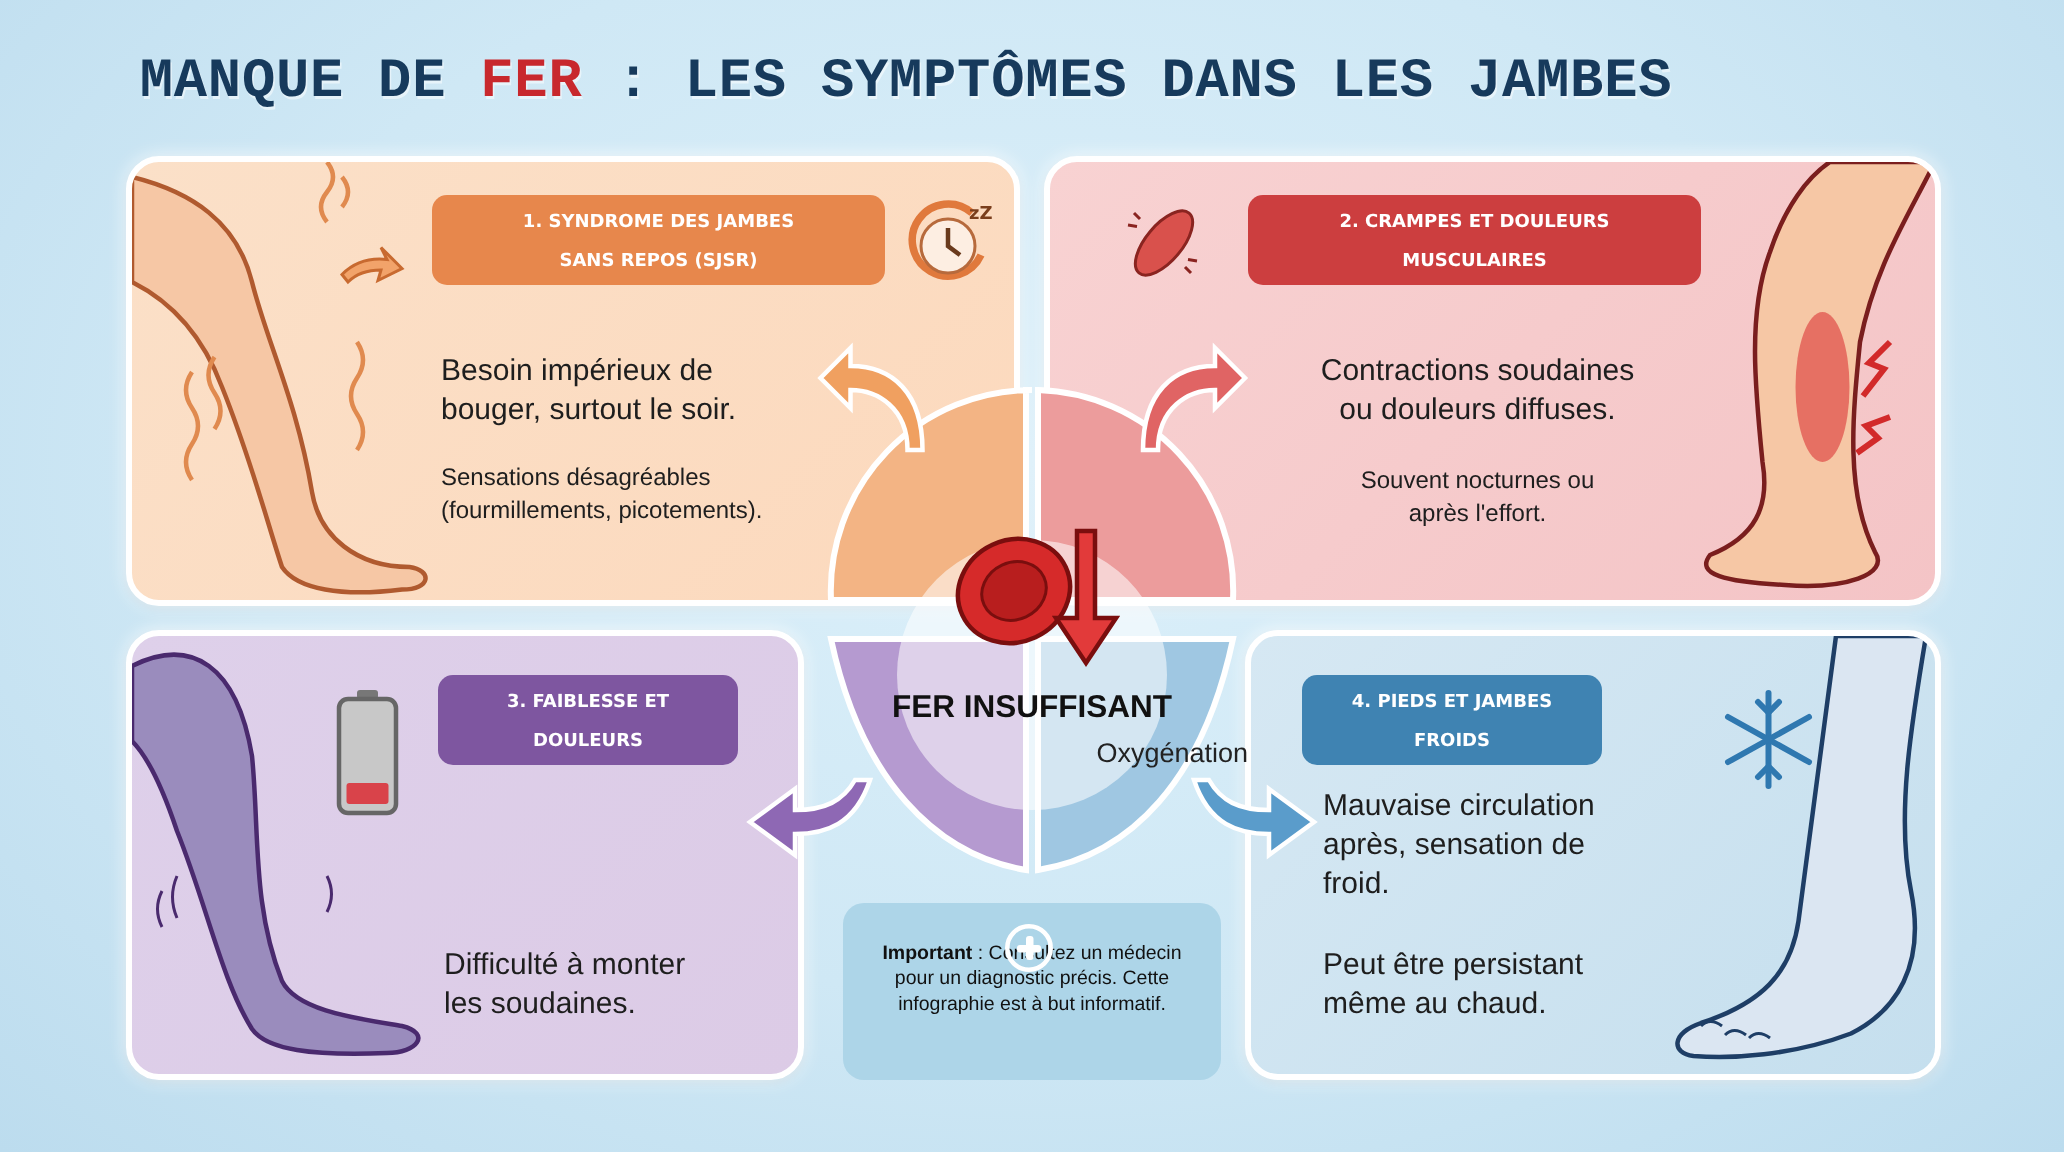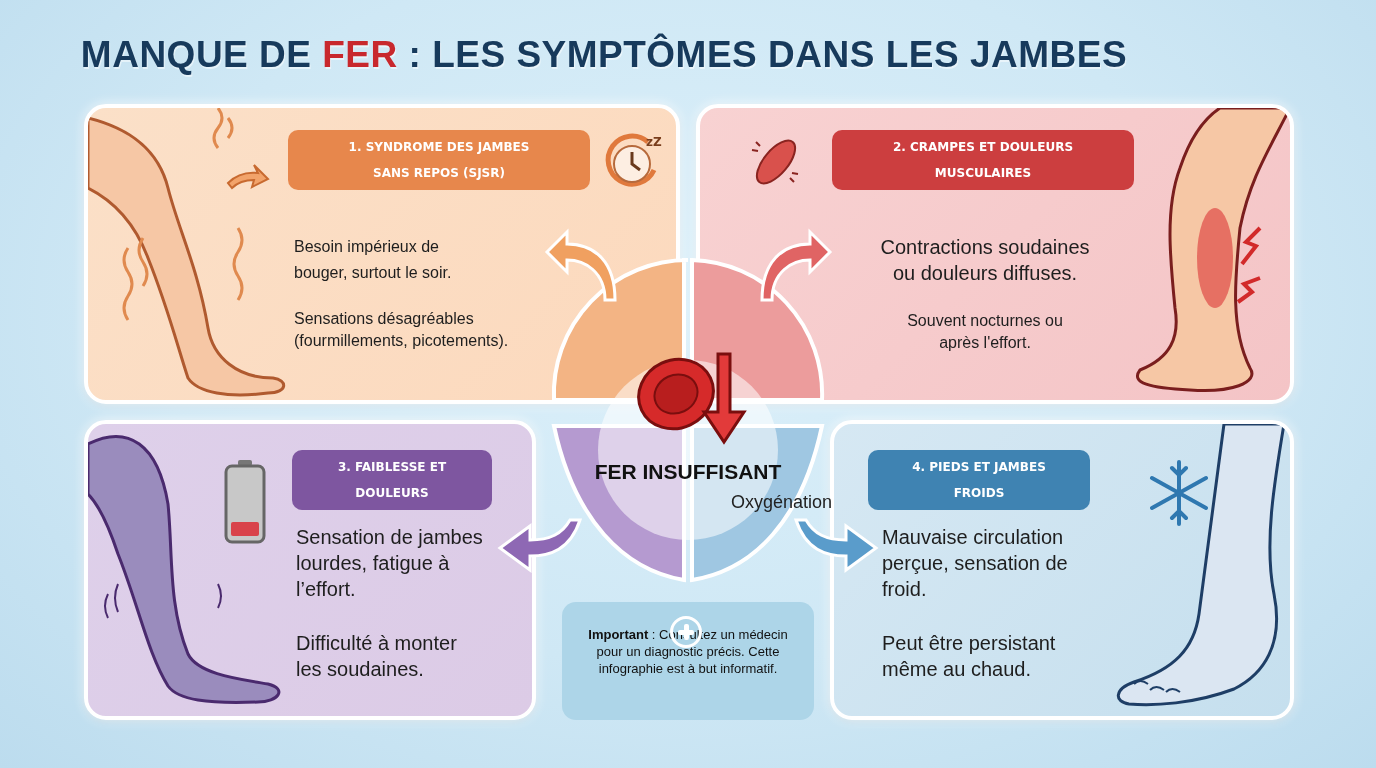--- a/index.html
+++ b/index.html
@@ -1,29 +1,29 @@
 <!DOCTYPE html>
 <html><head>
 <meta charset="utf-8">
 <style>
 *{box-sizing:border-box;margin:0;padding:0}
 html,body{width:1376px;height:768px;overflow:hidden}
 body{background:radial-gradient(ellipse at 50% 40%,#dcf0fa 0%,#cfe8f5 55%,#bcdcee 100%);font-family:"Liberation Sans",sans-serif;position:relative;color:#1a1a1a}
-.title{position:absolute;top:34px;left:0;width:1208px;text-align:center;font-family:Liberation Sans, sans-serif;font-weight:bold;font-size:37px;letter-spacing:0.5px;color:#173a5c;text-shadow:1px 2px 0 rgba(255,255,255,0.5)}
+.title{position:absolute;top:34px;left:0;width:1208px;text-align:center;font-family:Liberation Mono, monospace;font-weight:bold;font-size:37px;letter-spacing:0.5px;color:#173a5c;text-shadow:1px 2px 0 rgba(255,255,255,0.5)}
 .title .red{color:#c8282d}
 .card{position:absolute;border-radius:22px;border:4px solid #fff;box-shadow:0 0 12px rgba(255,255,255,0.8),0 2px 6px rgba(0,0,0,0.08);overflow:hidden}
 .c1{left:84px;top:104px;width:596px;height:300px;background:linear-gradient(135deg,#fbe0c8,#fcd9bd)}
 .c2{left:696px;top:104px;width:598px;height:300px;background:linear-gradient(135deg,#f8d2d2,#f4c4c6)}
 .c3{left:84px;top:420px;width:452px;height:300px;background:linear-gradient(135deg,#ded0ea,#dccbe6)}
 .c4{left:830px;top:420px;width:464px;height:300px;background:linear-gradient(135deg,#d6e8f3,#c5dfee)}
 .badge{position:absolute;border-radius:10px;color:#fff;font-weight:bold;font-family:"DejaVu Sans",sans-serif;font-size:12px;line-height:26px;text-align:center;padding:4px 28px}
 .b1{left:200px;top:22px;width:302px;background:#e7874c}
 .b2{left:132px;top:22px;width:302px;background:#cc3e3f}
 .b3{left:204px;top:26px;width:200px;background:#7e56a0}
-.b4{left:34px;top:26px;width:222px;background:#3f83b2}
+.b4{left:34px;top:26px;width:200px;background:#3f83b2}
 .txt{position:absolute;font-size:19px;line-height:24px;color:#1e1e1e}
 .sm{font-size:16px;line-height:22px}
 .center{text-align:center}
 .hub{position:absolute;left:544px;top:250px;width:288px;height:330px}
 .hub-title{position:absolute;left:544px;top:460px;width:288px;text-align:center;font-weight:bold;font-size:21px;color:#111}
 .hub-sub{position:absolute;left:544px;top:490px;width:288px;text-align:right;font-size:18px;line-height:24px;color:#222}
 .note{position:absolute;left:562px;top:602px;width:252px;height:118px;border-radius:14px;background:#add5e8;text-align:center;font-size:13px;line-height:17px;color:#111;padding-top:24px}
 .note b{font-weight:bold}
 .note .plus{position:absolute;left:108px;top:14px;width:32px;height:32px;border:3px solid #fff;border-radius:50%}
 .note .plus:before,.note .plus:after{content:"";position:absolute;background:#fff;border-radius:2px}
@@ -49,21 +49,21 @@
   <div class="badge b1">
       <div>1. SYNDROME DES JAMBES</div>
       <div>SANS REPOS (SJSR)</div>
     </div>
   <svg style="left:514px;top:22px" width="64" height="64" viewBox="0 0 64 64">
     <path d="M46 12 A24 24 0 1 0 52 40" stroke="#e0793c" stroke-width="5" fill="none"></path>
     <circle cx="30" cy="34" r="18" fill="#fdeee2" stroke="#b76a3c" stroke-width="2"></circle>
     <path d="M30 22 V34 L38 40" stroke="#6a3a1c" stroke-width="3" fill="none"></path>
     <text x="44" y="16" font-size="12" font-weight="bold" fill="#7a3e1c" font-family="DejaVu Sans">zZ</text>
   </svg>
-  <div class="txt" style="left:206px;top:126px;font-size:16px;line-height:26px">
+  <div class="txt" style="left:206px;top:126px;font-size:20px;line-height:26px">
       <div>Besoin impérieux de</div>
       <div>bouger, surtout le soir.</div>
     </div>
   <div class="txt sm" style="left:206px;top:200px">
       <div>Sensations désagréables</div>
       <div>(fourmillements, picotements).</div>
     </div>
 </div>
 
 <div class="card c2">
@@ -98,39 +98,34 @@
   </svg>
   <svg style="left:136px;top:36px" width="42" height="84" viewBox="0 0 42 84">
     <rect x="14" y="0" width="14" height="6" rx="2" fill="#777"></rect>
     <rect x="2" y="6" width="38" height="76" rx="6" fill="#c8c8c8" stroke="#666" stroke-width="3"></rect>
     <rect x="7" y="62" width="28" height="14" rx="2" fill="#d9434a"></rect>
   </svg>
   <div class="badge b3">
       <div>3. FAIBLESSE ET</div>
       <div>DOULEURS</div>
     </div>
-  <div class="txt" style="left:208px;top:100px;font-size:20px;line-height:26px">
-      <div>Sensation de jambes</div>
-      <div>lourdes, fatigue à</div>
-      <div>l’effort.</div>
-    </div>
   <div class="txt" style="left:208px;top:206px;font-size:20px;line-height:26px">
       <div>Difficulté à monter</div>
       <div>les soudaines.</div>
     </div>
 </div>
 
 <div class="card c4">
   <div class="badge b4">
       <div>4. PIEDS ET JAMBES</div>
       <div>FROIDS</div>
     </div>
   <div class="txt" style="left:48px;top:100px;font-size:20px;line-height:26px">
       <div>Mauvaise circulation</div>
-      <div>perçue, sensation de</div>
+      <div>après, sensation de</div>
       <div>froid.</div>
     </div>
   <div class="txt" style="left:48px;top:206px;font-size:20px;line-height:26px">
       <div>Peut être persistant</div>
       <div>même au chaud.</div>
     </div>
   <svg style="left:240px;top:0" width="224" height="300" viewBox="0 0 224 300">
     <path d="M150 0 L210 0 C200 60 190 120 200 170 C210 220 190 250 160 265 C120 280 80 282 55 280 C40 278 40 265 60 258 C100 245 120 225 125 190 C130 150 140 80 150 0Z" fill="#dbe6f2" stroke="#1e3e66" stroke-width="3"></path>
     <path d="M60 260 q6 -6 14 0 M76 266 q6 -6 14 0 M92 268 q6 -6 14 0" stroke="#1e3e66" stroke-width="2" fill="none"></path>
   </svg>

